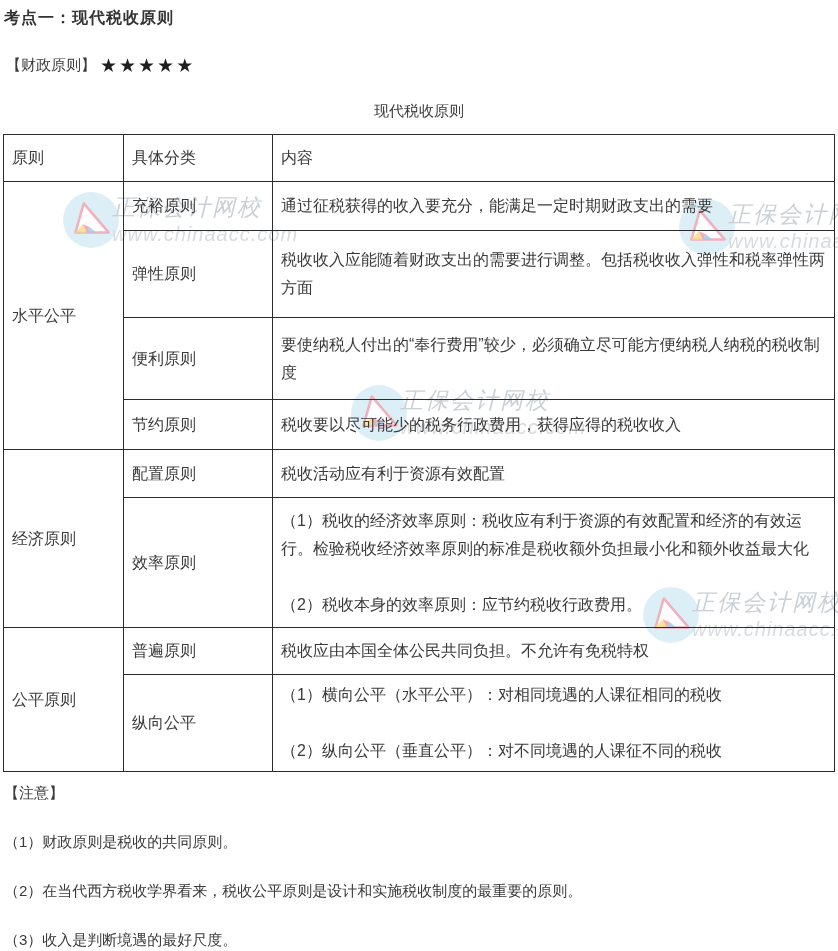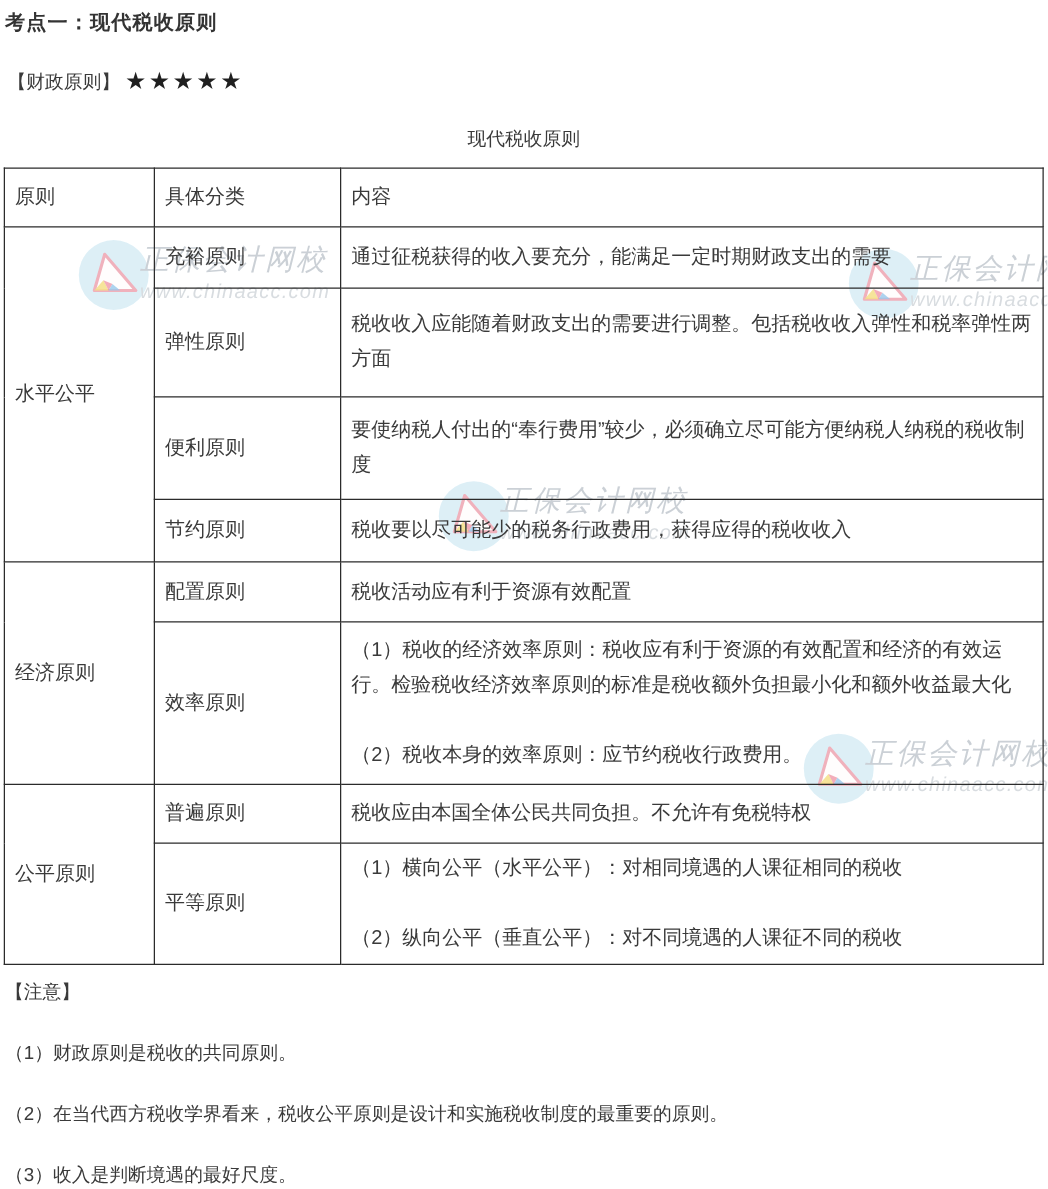--- a/index.html
+++ b/index.html
@@ -71,21 +71,21 @@
     opacity:0.9;
     font-style:italic;
   }
   .wm-logo{width:58px;height:58px;flex:0 0 58px;}
   .wm-text{margin-left:-8px;padding-top:4px;}
   .wm-brand{
     font-size:23px;color:#c6ccd2;letter-spacing:2px;line-height:24px;
     white-space:nowrap;
   }
   .wm-url{
-    font-size:16px;color:#d4d9dd;line-height:16px;margin-top:7px;
+    font-size:20px;color:#d4d9dd;line-height:16px;margin-top:7px;
     white-space:nowrap;letter-spacing:1px;
   }
   .wm1{left:62px;top:191px;}
   .wm2{left:678px;top:198px;}
   .wm3{left:350px;top:384px;}
   .wm4{left:642px;top:586px;}
 </style>
 </head>
 <body>
 
@@ -200,21 +200,21 @@
 
 （2）税收本身的效率原则：应节约税收行政费用。</td>
         </tr>
 
         <tr style="height:47px;">
           <td rowspan="2">公平原则</td>
           <td>普遍原则</td>
           <td>税收应由本国全体公民共同负担。不允许有免税特权</td>
         </tr>
         <tr style="height:96px;">
-          <td>平等原则</td>
+          <td>纵向公平</td>
           <td class="preline">（1）横向公平（水平公平）：对相同境遇的人课征相同的税收
 
 （2）纵向公平（垂直公平）：对不同境遇的人课征不同的税收</td>
         </tr>
       </tbody>
     </table>
 
     <div class="notes">
       <p class="note-title">【注意】</p>
       <p class="note-item">（1）财政原则是税收的共同原则。</p>

